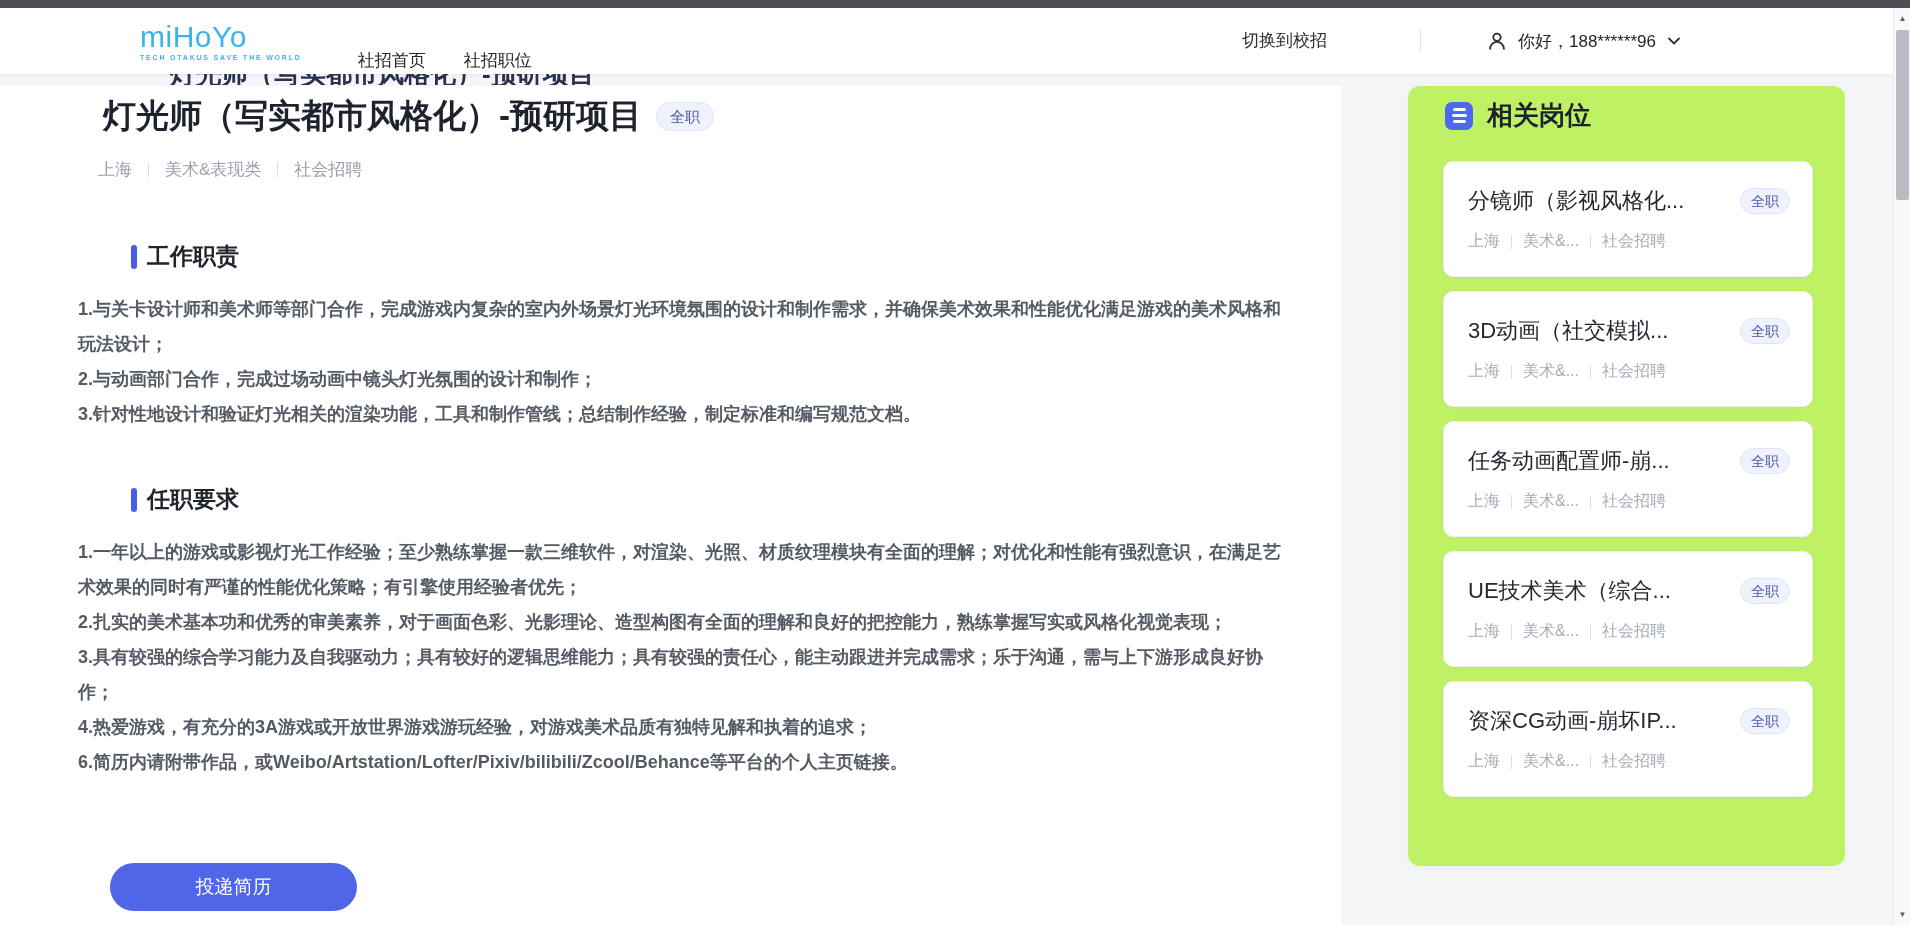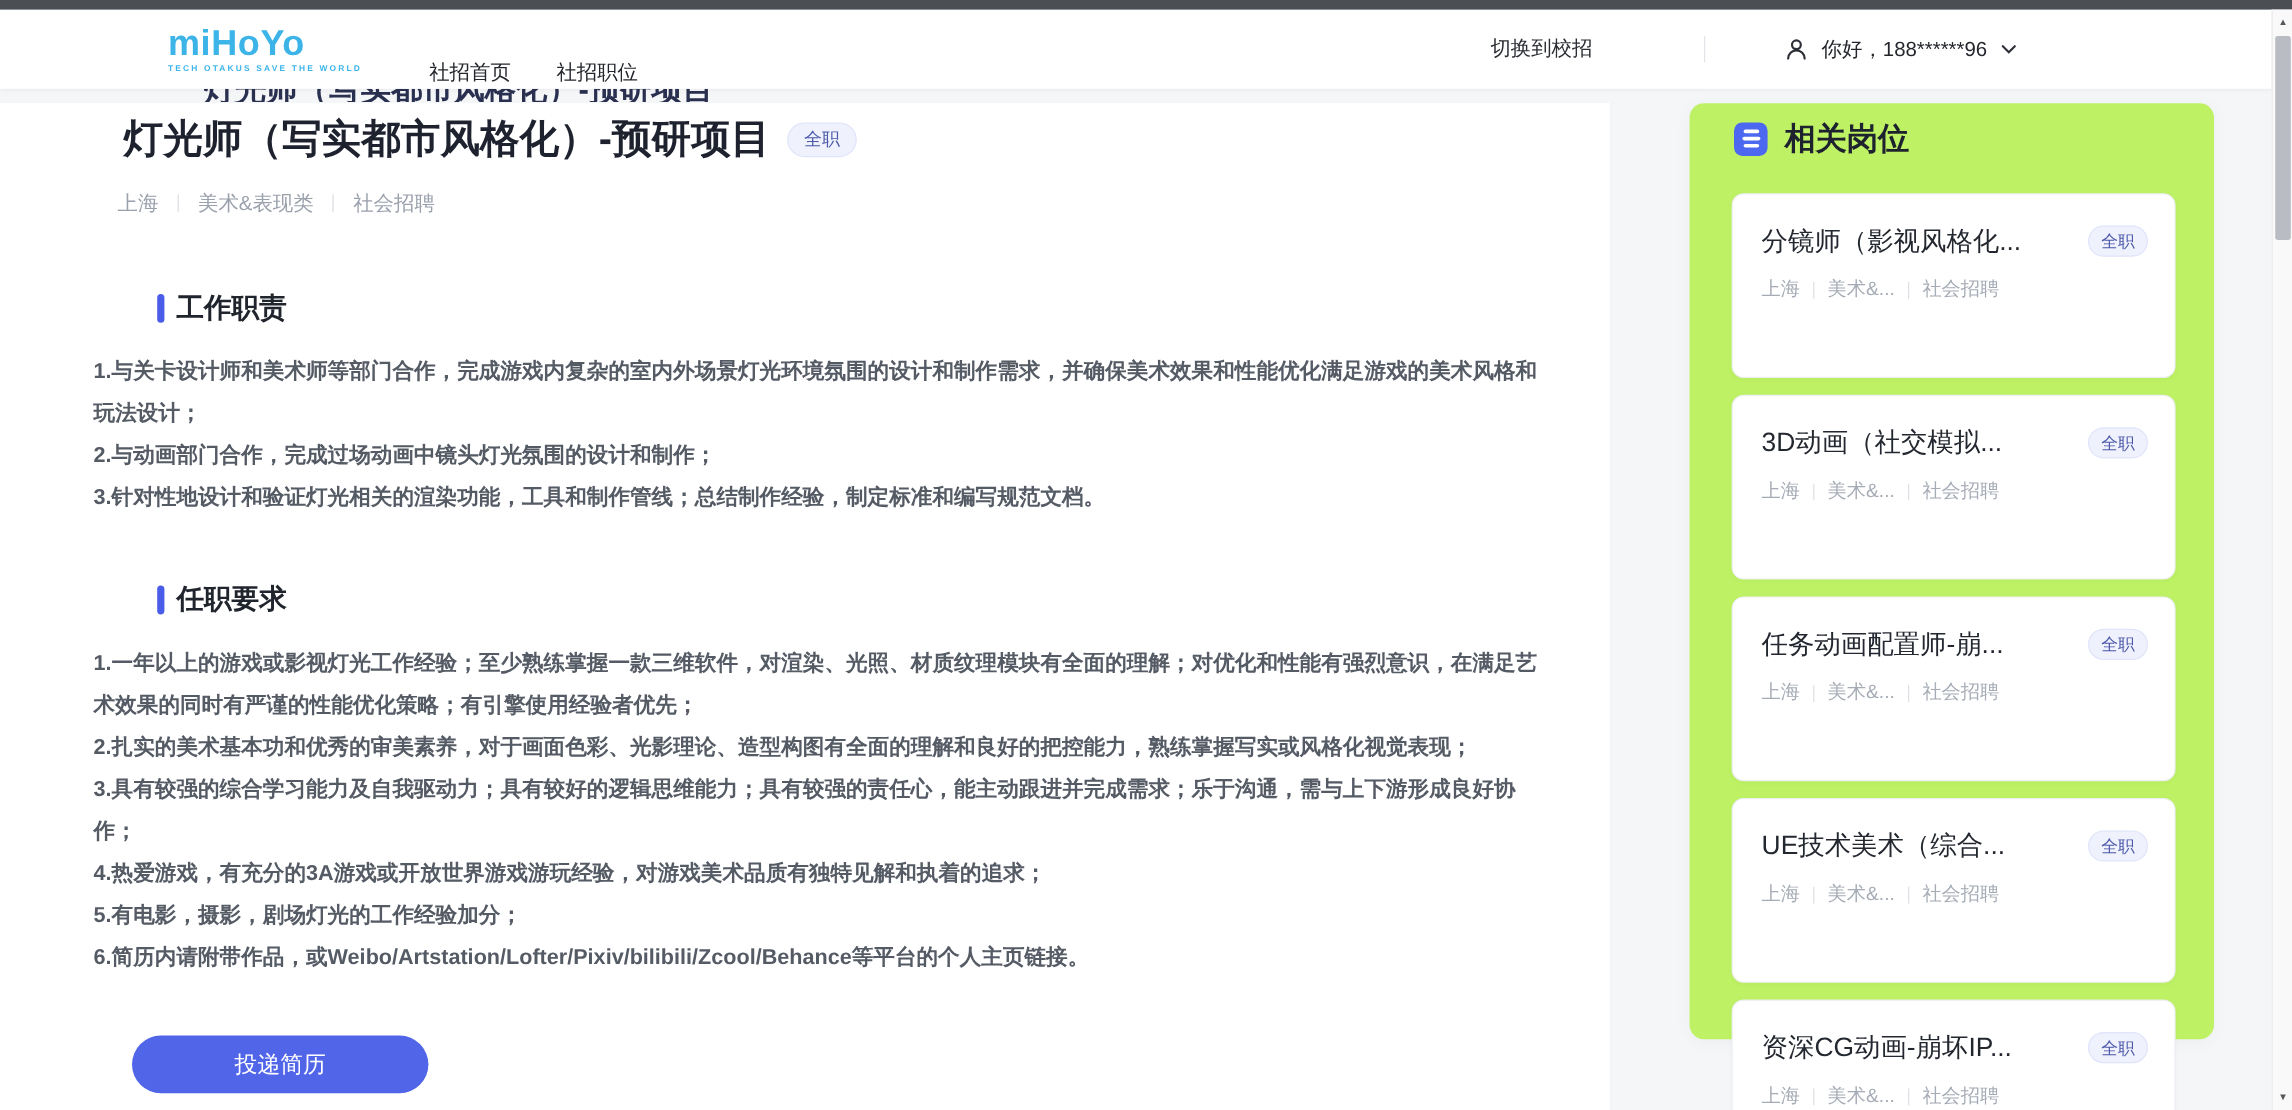--- a/index.html
+++ b/index.html
@@ -12,21 +12,21 @@
   
   .chrome-strip { position:absolute; left:0; top:0; width:1910px; height:8px; background:#4b4e53; z-index:60; }
 
   
   .header {
     position:absolute; left:0; top:8px; width:1893px; height:66px; background:#ffffff;
     display:flex; align-items:center; z-index:50;
     box-shadow:0 2px 4px rgba(20,24,34,.05);
   }
   .logo { margin-left:140px; display:flex; flex-direction:column; align-items:flex-start; cursor:pointer; }
-  .logo-text { font-size:30px; font-weight:700; color:#3cb4e8; letter-spacing:.5px; line-height:32px; }
+  .logo-text { font-size:30px; font-weight:400; color:#3cb4e8; letter-spacing:.5px; line-height:32px; }
   .logo-tagline { font-size:7px; letter-spacing:1.8px; color:#3cb4e8; font-weight:700; margin-top:1px; }
   .nav { display:flex; gap:38px; margin-left:56px; }
   .nav-item { font-size:17px; color:#23262c; cursor:pointer; line-height:66px;margin-top:40px; }
   .switch-link { position:absolute; left:1242px; top:0; height:68px; line-height:66px; font-size:17px; color:#2a2d33; cursor:pointer; }
   .header-divider { position:absolute; left:1420px; top:22px; width:1px; height:22px; background:#e2e4e8; }
   .user-menu { position:absolute; left:1486px; top:0; height:66px; display:flex; align-items:center; gap:10px; cursor:pointer; }
   .user-menu .greet { font-size:17px; color:#23262c; }
 
   
   .clip-strip { position:absolute; left:170px; top:74px; width:440px; height:11px; overflow:hidden; z-index:10; }
@@ -63,21 +63,21 @@
     position:absolute; left:1408px; top:86px; width:437px; height:780px; background:#bef264;
     border-radius:12px; box-shadow:0 2px 14px rgba(25,30,45,.04); z-index:5;
   }
   .sidebar-head { position:absolute; left:37px; top:12px; display:flex; align-items:center; gap:14px; }
   .rel-icon { width:28px; height:28px; border-radius:7px; background:#4d68f0; display:flex; flex-direction:column; justify-content:center; align-items:center; gap:3px; }
   .rel-icon i { display:block; height:3px; border-radius:2px; background:#ffffff; }
   .rel-icon i:nth-child(1){ width:13px; } .rel-icon i:nth-child(2){ width:15px; } .rel-icon i:nth-child(3){ width:13px; }
   .sidebar-title { font-size:26px; font-weight:700; color:#1d222e; }
   .cards { position:absolute; left:35px; top:75px; width:370px; }
   .card {
-    width:370px; height:154px; background:#ffffff; border:1px solid #edeff3; border-radius:10px;
+    width:370px; height:116px; background:#ffffff; border:1px solid #edeff3; border-radius:10px;
     margin-bottom:14px; padding:24px 22px 0 24px; cursor:pointer; box-shadow:0 1px 4px rgba(31,35,41,.03);
   }
   .card-top { display:flex; align-items:center; justify-content:space-between; }
   .card-title { font-size:22px; font-weight:500; color:#23272f; max-width:265px; white-space:nowrap; overflow:hidden; }
   .card-badge { background:#eff1fd; border:1px solid #dfe4fa; color:#4c59a8; font-size:14px; line-height:14px; padding:5px 10px; border-radius:13px; white-space:nowrap; }
   .card-meta { margin-top:15px; display:flex; align-items:center; font-size:16px; color:#a6acb6; }
   .card-meta .meta-sep { height:14px; margin:0 11px; background:#dcdfe4; }
 
   
   .scrollbar { position:absolute; left:1893px; top:8px; width:17px; height:917px; background:#f9f9f9; border-left:1px solid #ebebeb; z-index:70; }
@@ -147,21 +147,20 @@
 
   <div class="sec-heading" style="top:398px;">
     <span class="sec-bar"></span>
     <span class="sec-title">任职要求</span>
   </div>
   <div class="sec-body" style="top:449px;">
     <p>1.一年以上的游戏或影视灯光工作经验；至少熟练掌握一款三维软件，对渲染、光照、材质纹理模块有全面的理解；对优化和性能有强烈意识，在满足艺术效果的同时有严谨的性能优化策略；有引擎使用经验者优先；</p>
     <p>2.扎实的美术基本功和优秀的审美素养，对于画面色彩、光影理论、造型构图有全面的理解和良好的把控能力，熟练掌握写实或风格化视觉表现；</p>
     <p>3.具有较强的综合学习能力及自我驱动力；具有较好的逻辑思维能力；具有较强的责任心，能主动跟进并完成需求；乐于沟通，需与上下游形成良好协作；</p>
     <p>4.热爱游戏，有充分的3A游戏或开放世界游戏游玩经验，对游戏美术品质有独特见解和执着的追求；</p>
-    <p>5.有电影，摄影，剧场灯光的工作经验加分；</p>
     <p>6.简历内请附带作品，或Weibo/Artstation/Lofter/Pixiv/bilibili/Zcool/Behance等平台的个人主页链接。</p>
   </div>
 
   <button class="apply-btn">投递简历</button>
 </main>
 
 <aside class="sidebar">
   <div class="sidebar-head">
     <span class="rel-icon">
         <i></i>

